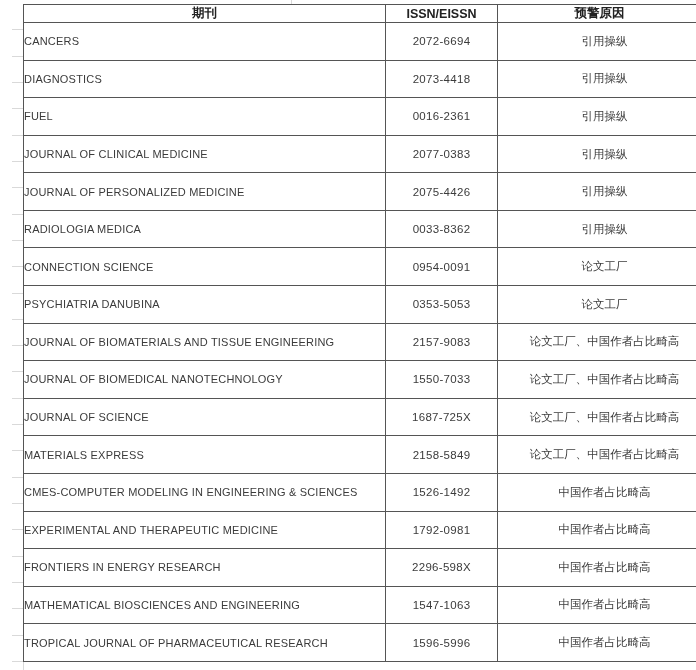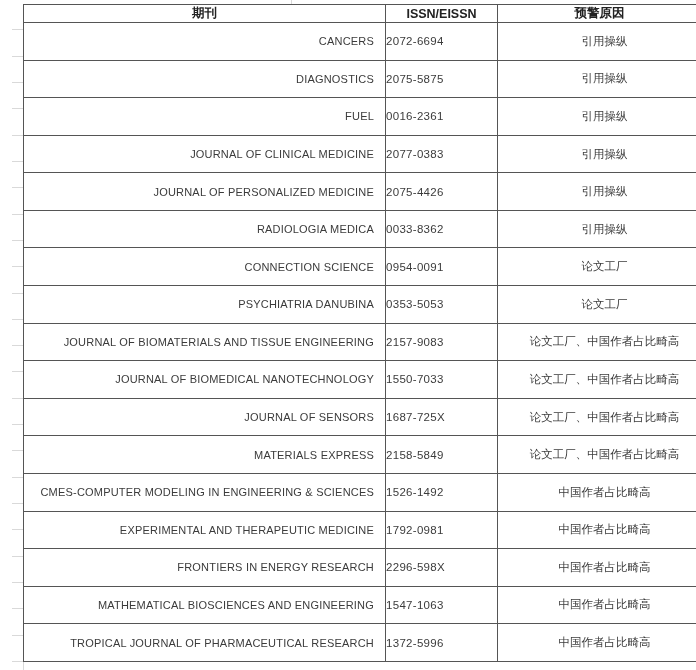--- a/index.html
+++ b/index.html
@@ -53,22 +53,22 @@
   .warning-table th {
     font-size: 12.5px;
     font-weight: bold;
     color: var(--header-text);
     text-align: center;
   }
   .warning-table td {
     font-size: 11.5px;
     color: var(--body-text);
   }
-  td.cell-journal { text-align: right; padding-right: 11px; font-size: 11px; letter-spacing: 0.2px; }
-  td.cell-issn    { letter-spacing: 0.3px; }
+  td.cell-journal { padding-right: 11px; font-size: 11px; letter-spacing: 0.2px; }
+  td.cell-issn    { text-align: center; letter-spacing: 0.3px; }
   td.cell-reason  { text-align: center; padding-left: 10px; }
 </style>
 </head>
 <body>
 
 <div class="sheet">
 
   <div class="left-margin-strip"></div>
   <div class="gridline gridline-v-right"></div>
   <div class="gridline gridline-v-topstub"></div>
@@ -88,21 +88,21 @@
       </tr>
     </thead>
     <tbody>
         <tr>
       <td class="cell-journal">CANCERS</td>
       <td class="cell-issn">2072-6694</td>
       <td class="cell-reason">引用操纵</td>
     </tr>
         <tr>
       <td class="cell-journal">DIAGNOSTICS</td>
-      <td class="cell-issn">2075-5875</td>
+      <td class="cell-issn">2073-4418</td>
       <td class="cell-reason">引用操纵</td>
     </tr>
         <tr>
       <td class="cell-journal">FUEL</td>
       <td class="cell-issn">0016-2361</td>
       <td class="cell-reason">引用操纵</td>
     </tr>
         <tr>
       <td class="cell-journal">JOURNAL OF CLINICAL MEDICINE</td>
       <td class="cell-issn">2077-0383</td>
@@ -132,21 +132,21 @@
       <td class="cell-journal">JOURNAL OF BIOMATERIALS AND TISSUE ENGINEERING</td>
       <td class="cell-issn">2157-9083</td>
       <td class="cell-reason">论文工厂、中国作者占比畸高</td>
     </tr>
         <tr>
       <td class="cell-journal">JOURNAL OF BIOMEDICAL NANOTECHNOLOGY</td>
       <td class="cell-issn">1550-7033</td>
       <td class="cell-reason">论文工厂、中国作者占比畸高</td>
     </tr>
         <tr>
-      <td class="cell-journal">JOURNAL OF SENSORS</td>
+      <td class="cell-journal">JOURNAL OF SCIENCE</td>
       <td class="cell-issn">1687-725X</td>
       <td class="cell-reason">论文工厂、中国作者占比畸高</td>
     </tr>
         <tr>
       <td class="cell-journal">MATERIALS EXPRESS</td>
       <td class="cell-issn">2158-5849</td>
       <td class="cell-reason">论文工厂、中国作者占比畸高</td>
     </tr>
         <tr>
       <td class="cell-journal">CMES-COMPUTER MODELING IN ENGINEERING &amp; SCIENCES</td>
@@ -163,19 +163,19 @@
       <td class="cell-issn">2296-598X</td>
       <td class="cell-reason">中国作者占比畸高</td>
     </tr>
         <tr>
       <td class="cell-journal">MATHEMATICAL BIOSCIENCES AND ENGINEERING</td>
       <td class="cell-issn">1547-1063</td>
       <td class="cell-reason">中国作者占比畸高</td>
     </tr>
         <tr>
       <td class="cell-journal">TROPICAL JOURNAL OF PHARMACEUTICAL RESEARCH</td>
-      <td class="cell-issn">1372-5996</td>
+      <td class="cell-issn">1596-5996</td>
       <td class="cell-reason">中国作者占比畸高</td>
     </tr>
       </tbody>
   </table>
 
 </div>
 
 </body></html>

